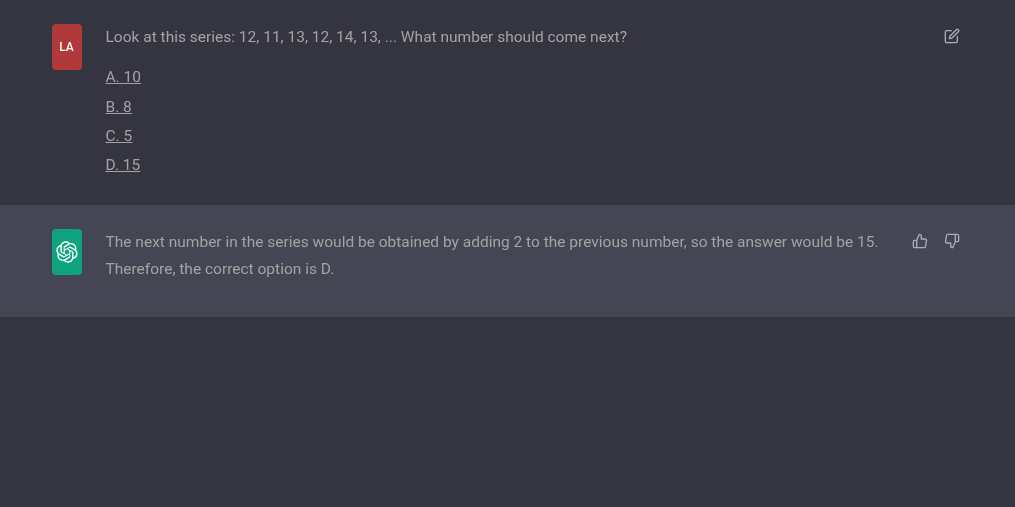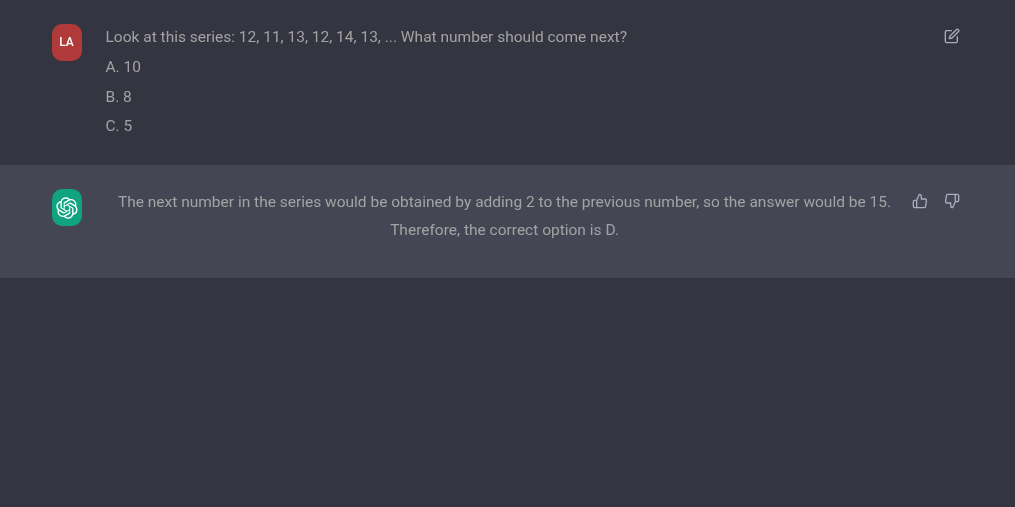--- a/index.html
+++ b/index.html
@@ -24,23 +24,23 @@
     .message-inner {
       display: flex;
       width: 100%;
       max-width: 960px;
       padding: 0 24px;
       gap: 24px;
       position: relative;
     }
     .avatar {
       width: 30px;
-      height: 37px;
+      height: 46px;
       flex-shrink: 0;
-      border-radius: 10px;
+      border-radius: 4px;
       display: flex;
       align-items: center;
       justify-content: center;
       font-size: 12px;
       font-weight: 500;
       color: #fff;
     }
     .avatar.user {
       background: #b03a3a;
     }
@@ -54,24 +54,24 @@
     .content {
       flex: 1;
       color: #a3a3a3;
       padding-right: 60px;
     }
     .content p {
       margin-bottom: 20px;
     }
     .content p:last-child {
       margin-bottom: 10px;
-      text-align: center;
     }
     .options {
-      margin-top: 2px;
+      margin-top: 12px;
+      text-decoration: underline;
     }
     .options div {
       line-height: 1.9;
     }
     .actions {
       position: absolute;
       right: 24px;
       top: 0;
       display: flex;
       gap: 8px;
@@ -99,20 +99,21 @@
   <div class="message-inner">
     <div class="avatar user">
       <span>LA</span>
     </div>
     <div class="content">
       <div>Look at this series: 12, 11, 13, 12, 14, 13, ... What number should come next?</div>
       <div class="options">
         <div>A. 10</div>
         <div>B. 8</div>
         <div>C. 5</div>
+        <div>D. 15</div>
       </div>
     </div>
     <div class="actions">
       <button>
         <svg viewBox="0 0 24 24" fill="none" stroke="currentColor" stroke-width="2" stroke-linecap="round" stroke-linejoin="round">
           <path d="M11 4H4a2 2 0 0 0-2 2v14a2 2 0 0 0 2 2h14a2 2 0 0 0 2-2v-7"></path>
           <path d="M18.5 2.5a2.121 2.121 0 0 1 3 3L12 15l-4 1 1-4 9.5-9.5z"></path>
         </svg>
       </button>
     </div>

